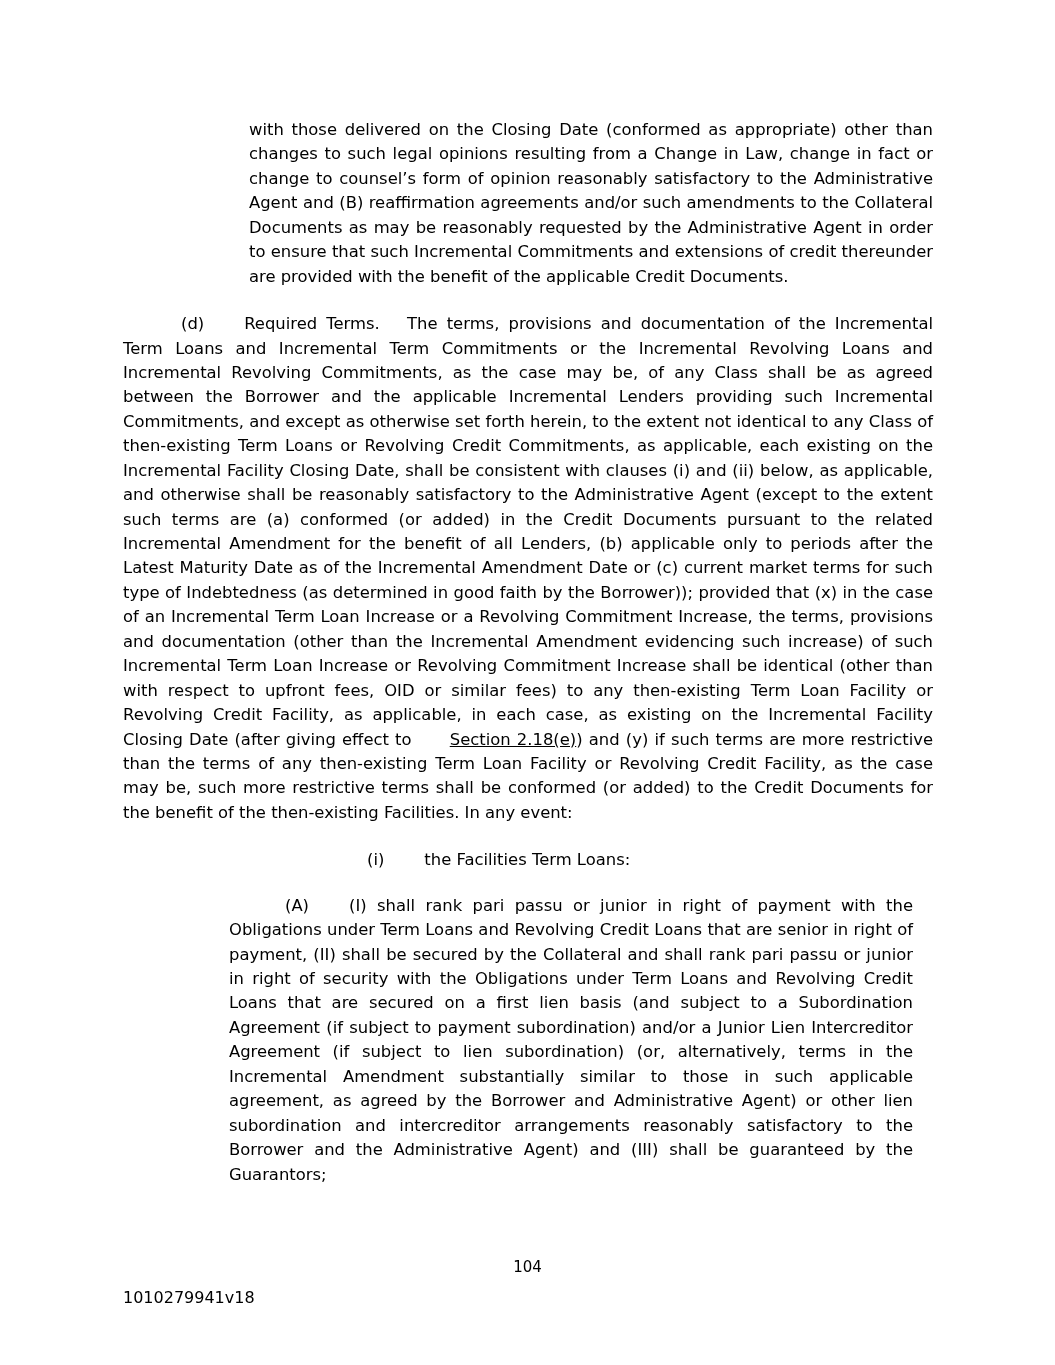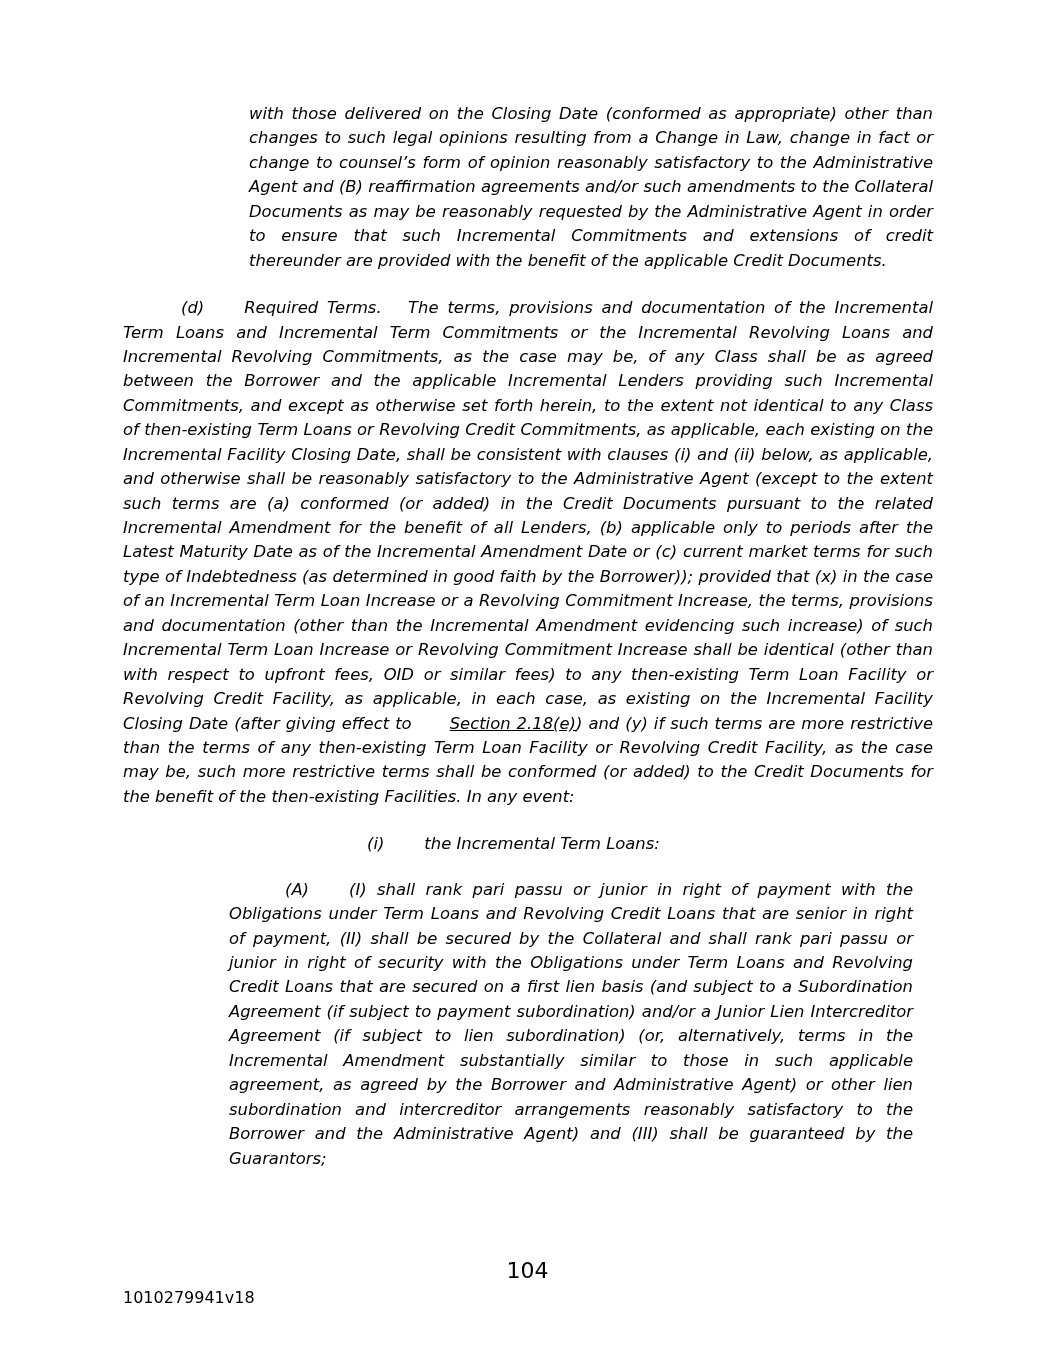--- a/index.html
+++ b/index.html
@@ -13,23 +13,22 @@
     height: 1365px;
     background: #ffffff;
     font-family: "DejaVu Sans", sans-serif;
     color: #000000;
     box-sizing: border-box;
     overflow: hidden;
   }
   .content {
     position: absolute;
     left: 123px;
-    top: 102px;
+    top: 118px;
     width: 810px;
-    font-style: italic;
   }
   p {
     margin: 0;
     font-size: 16.4px;
     line-height: 1.49;
     text-align: justify;
     text-justify: inter-word;
   }
   .para-indent-block {
     margin-left: 126px;
@@ -52,21 +51,21 @@
   .sub-a {
     margin-left: 106px;
     width: 684px;
   }
   .page-number {
     position: absolute;
     left: 0;
     top: 1258px;
     width: 1055px;
     text-align: center;
-    font-size: 22px;
+    font-size: 15px;
     font-family: "DejaVu Sans", sans-serif;
   }
   .footer-id {
     position: absolute;
     left: 123px;
     top: 1288px;
     font-size: 16px;
     font-family: "DejaVu Sans", sans-serif;
     color: #000000;
   }
@@ -82,21 +81,21 @@
 
     <div class="para-gap"></div>
 
     <p>
       <span class="tab-a"></span><span>(d)</span><span class="tab-c"></span><span>Required Terms.</span><span>&nbsp;&nbsp; </span><span>The terms, provisions and documentation of the Incremental Term Loans and Incremental Term Commitments or the Incremental Revolving Loans and Incremental Revolving Commitments, as the case may be, of any Class shall be as agreed between the Borrower and the applicable Incremental Lenders providing such Incremental Commitments, and except as otherwise set forth herein, to the extent not identical to any Class of then-existing Term Loans or Revolving Credit Commitments, as applicable, each existing on the Incremental Facility Closing Date, shall be consistent with clauses (i) and (ii) below, as applicable, and otherwise shall be reasonably satisfactory to the Administrative Agent (except to the extent such terms are (a) conformed (or added) in the Credit Documents pursuant to the related Incremental Amendment for the benefit of all Lenders, (b) applicable only to periods after the Latest Maturity Date as of the Incremental Amendment Date or (c) current market terms for such type of Indebtedness (as determined in good faith by the Borrower)); provided that (x) in the case of an Incremental Term Loan Increase or a Revolving Commitment Increase, the terms, provisions and documentation (other than the Incremental Amendment evidencing such increase) of such Incremental Term Loan Increase or Revolving Commitment Increase shall be identical (other than with respect to upfront fees, OID or similar fees) to any then-existing Term Loan Facility or Revolving Credit Facility, as applicable, in each case, as existing on the Incremental Facility Closing Date (after giving effect to </span><span class="underline">Section 2.18(e)</span><span>) and (y) if such terms are more restrictive than the terms of any then-existing Term Loan Facility or Revolving Credit Facility, as the case may be, such more restrictive terms shall be conformed (or added) to the Credit Documents for the benefit of the then-existing Facilities.  In any event:</span>
     </p>
 
     <div class="para-gap"></div>
 
     <p class="sub-i">
-      <span class="tab-b"></span><span>(i)</span><span class="tab-c"></span><span>the Incremental Term Loans:</span>
+      <span class="tab-b"></span><span>(i)</span><span class="tab-c"></span><span>the Facilities Term Loans:</span>
     </p>
 
     <div class="para-gap-sm"></div>
 
     <p class="sub-a">
       <span class="tab-b"></span><span>(A)</span><span class="tab-c"></span><span>(I) shall rank pari passu or junior in right of payment with the Obligations under Term Loans and Revolving Credit Loans that are senior in right of payment, (II) shall be secured by the Collateral and shall rank pari passu or junior in right of security with the Obligations under Term Loans and Revolving Credit Loans that are secured on a first lien basis (and subject to a Subordination Agreement (if subject to payment subordination) and/or a Junior Lien Intercreditor Agreement (if subject to lien subordination) (or, alternatively, terms in the Incremental Amendment substantially similar to those in such applicable agreement, as agreed by the Borrower and Administrative Agent) or other lien subordination and intercreditor arrangements reasonably satisfactory to the Borrower and the Administrative Agent) and (III) shall be guaranteed by the Guarantors;</span>
     </p>
 
   </div>
 

